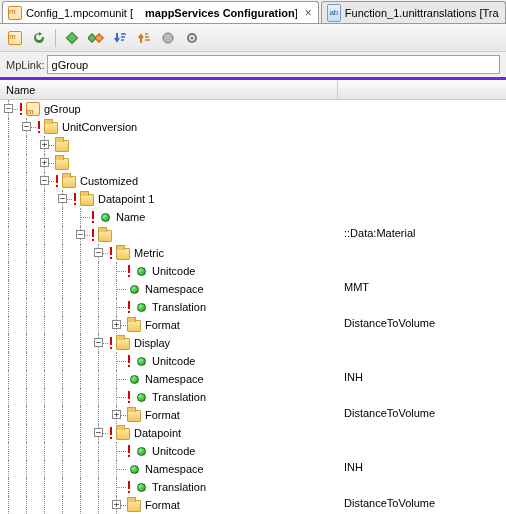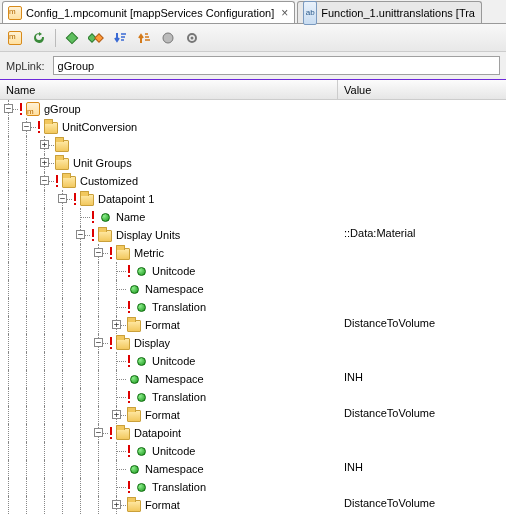--- a/index.html
+++ b/index.html
@@ -27,21 +27,21 @@
     padding: 3px 6px 3px 5px;
     border: 1px solid #999;
     border-bottom: none;
     background: #fff;
     margin-right: 2px;
     height: 22px;
     border-radius: 3px 3px 0 0;
     gap: 4px;
   }
   .tab.inactive { background: #e8e8e8; }
-  .tab .bold { font-weight: normal; }
+  .tab .bold { font-weight: bold; padding-left: 12px; }
   .tab-close {
     margin-left: 3px;
     font-size: 12px;
     color: #555;
     line-height: 1;
   }
   .toolbar {
     display: flex;
     align-items: center;
     background: linear-gradient(#f8f8f8,#e8e8e8);
@@ -63,22 +63,22 @@
     width: 1px;
     height: 18px;
     background: #bbb;
     margin: 0 3px;
   }
   .mplink-row {
     display: flex;
     align-items: center;
     background: #f0f0f0;
     padding: 3px 6px;
-    border-bottom: 1px solid #6d28d9;
-    gap: 8px;
+    border-bottom: 3px solid #6d28d9;
+    gap: 2px;
     height: 28px;
   }
   .mplink-row label { color: #333; }
   .mplink-input {
     flex: 1;
     border: 1px solid #a0a0a0;
     background: #fff;
     height: 19px;
     padding: 2px 4px;
     font-family: inherit;
@@ -195,21 +195,21 @@
   .ic-folder::before{
     content:""; position:absolute; left:-1px; top:-4px; width:7px; height:4px;
     background:#f2c85e; border:1px solid #caa03a; border-bottom:none; border-radius:1px 1px 0 0;
   }
   .ic-dot {
     width:9px; height:9px; border-radius:50%;
     background: radial-gradient(circle at 30% 30%, #8ef08e, #1a941a);
     border:1px solid #0a6a0a;
   }
   .ic-unit {
-    width:14px; height:24px;
+    width:14px; height:18px;
     border:1px solid #7a9ac0;
     background: linear-gradient(#eaf2fb,#c8dcf1);
     border-radius:2px;
     font-size:8px; color:#2b5a8a;
     display:flex; align-items:center; justify-content:center;
   }
   .lbl { white-space: nowrap; }
   .tab-icon { width:14px; height:14px; display:inline-flex; align-items:center; justify-content:center;}
   
   
@@ -286,21 +286,20 @@
   </div>
 </div>
 
 <div class="mplink-row">
   <label>MpLink:</label>
   <input class="mplink-input" value="gGroup" style="">
 </div>
 
 <div class="grid-header">
   <div class="col-name">Name</div>
-  <div class="col-value">Value</div>
 </div>
 
 <div class="tree-area" id="tree">
     <div class="row">
       <div class="cell-name">
         <span class="indent">
           <span class="guide-v"></span>
           <span class="guide-h"></span>
           <span class="exp">−</span>
         </span>
@@ -358,21 +357,20 @@
           <span class="guide-v"></span>
         </span>
         <span class="indent">
           <span class="guide-v"></span>
           <span class="guide-h"></span>
           <span class="exp">+</span>
         </span>
         <span class="ic">
           <span class="ic-folder"></span>
         </span>
-        <span class="lbl">Unit Groups</span>
       </div>
       <div class="cell-value"></div>
     </div>
     <div class="row">
       <div class="cell-name">
         <span class="indent">
           <span class="guide-v"></span>
         </span>
         <span class="indent">
           <span class="guide-v"></span>
@@ -456,21 +454,20 @@
         </span>
         <span class="indent">
           <span class="guide-v"></span>
           <span class="guide-h"></span>
           <span class="exp">−</span>
         </span>
         <span class="red-bang"></span>
         <span class="ic">
           <span class="ic-folder"></span>
         </span>
-        <span class="lbl">Display Units</span>
       </div>
     </div>
     <div class="row">
       <div class="cell-name">
         <span class="indent">
           <span class="guide-v"></span>
         </span>
         <span class="indent">
           <span class="guide-v"></span>
         </span>
@@ -519,20 +516,21 @@
         <span class="indent">
           <span class="guide-v"></span>
           <span class="guide-h"></span>
         </span>
         <span class="red-bang"></span>
         <span class="ic">
           <span class="ic-dot"></span>
         </span>
         <span class="lbl">Unitcode</span>
       </div>
+      <div class="cell-value">MMT</div>
     </div>
     <div class="row">
       <div class="cell-name">
         <span class="indent">
           <span class="guide-v"></span>
         </span>
         <span class="indent">
           <span class="guide-v"></span>
         </span>
         <span class="indent">

